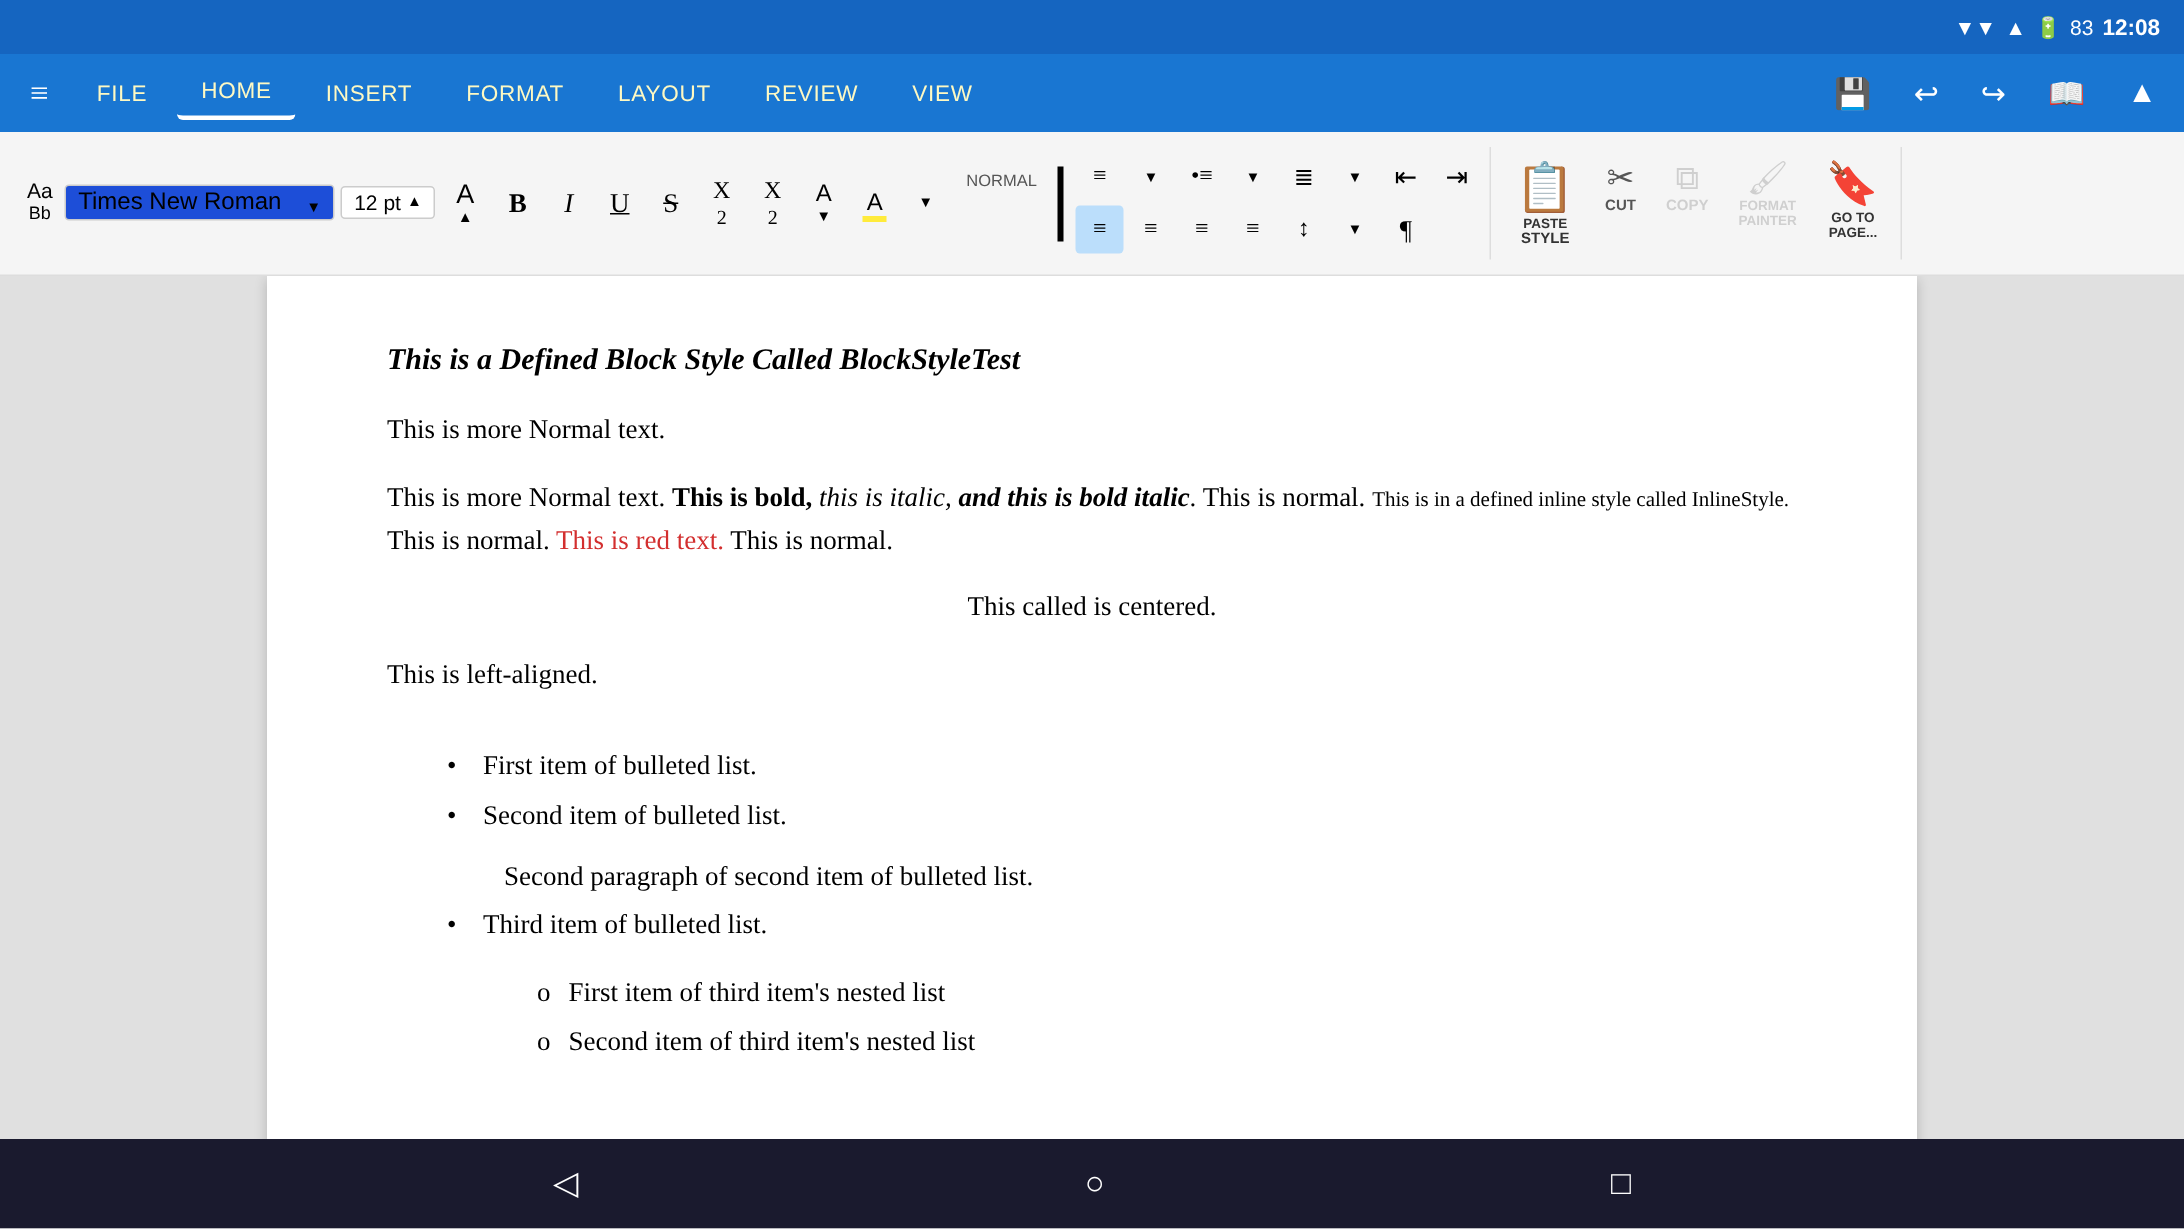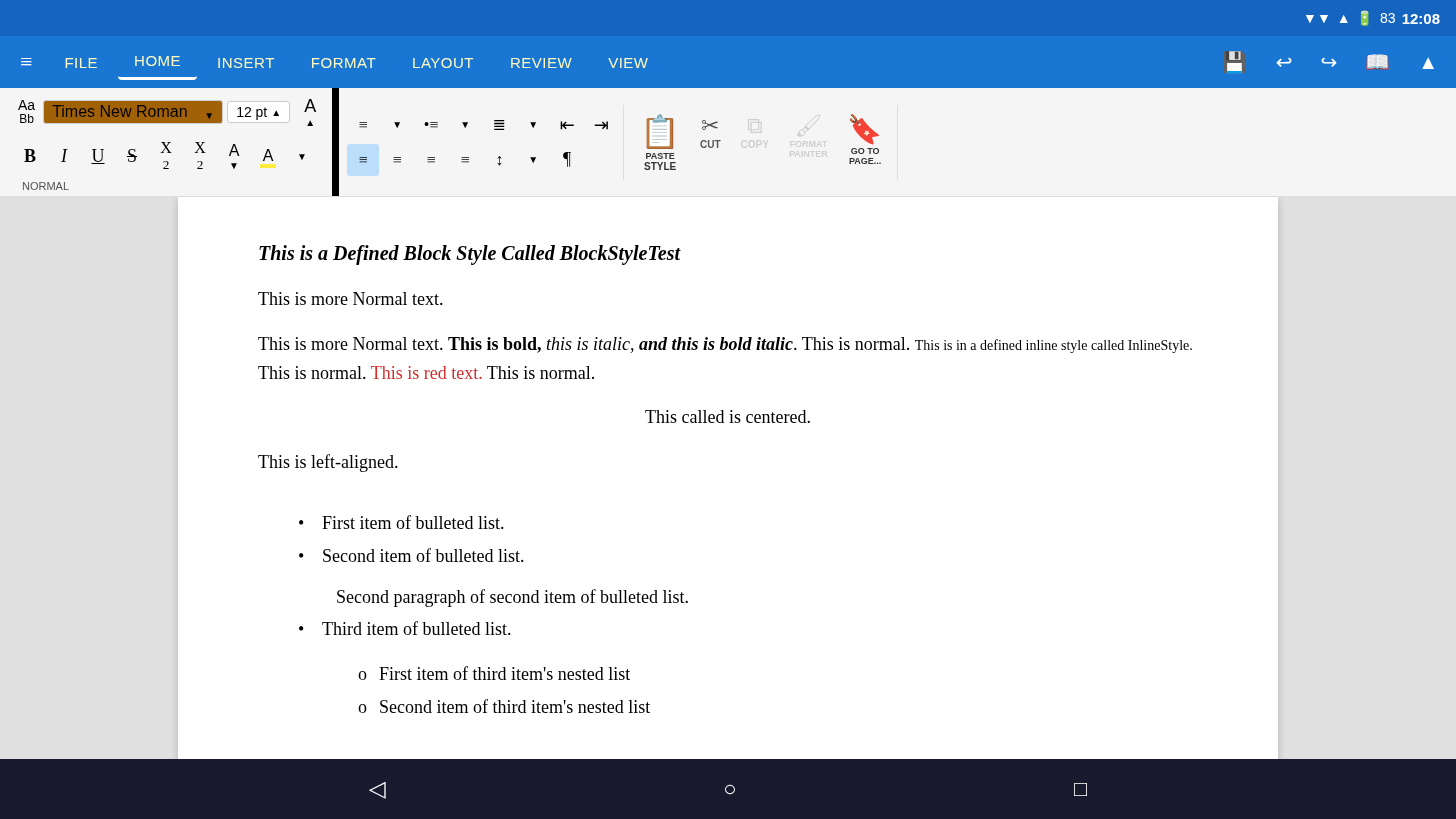--- a/index.html
+++ b/index.html
@@ -80,21 +80,21 @@
       align-items: center;
       padding: 0 8px;
       gap: 2px;
       min-height: 96px;
       flex-wrap: wrap;
     }
 
     .style-selector {
       display: flex;
       align-items: flex-end;
-      background: #a16207;
+      background: #1d4ed8;
       border: 1px solid #ccc;
       border-radius: 3px;
       padding: 2px 8px;
       min-width: 180px;
       cursor: pointer;
     }
     .style-selector-font {
       font-size: 16px;
       font-family: sans-serif;
     }
@@ -281,21 +281,21 @@
     <div class="menu-icon-btn">💾</div>
     <div class="menu-icon-btn">↩</div>
     <div class="menu-icon-btn">↪</div>
     <div class="menu-icon-btn">📖</div>
     <div class="menu-icon-btn">▲</div>
   </div>
 </div>
 
 <div class="toolbar">
 
-  <div style="display:flex;flex-direction:column;align-items:flex-start;padding:4px 6px;border-right:7px solid #000000;gap:3px;">
+  <div style="display:flex;flex-direction:row;align-items:flex-start;padding:4px 6px;border-right:4px solid #000000;gap:3px;">
     <div style="display:flex;align-items:center;gap:4px;">
       <div class="font-style-box">
         <span class="font-style-aa">Aa</span>
         <span class="font-style-bb">Bb</span>
       </div>
       <div class="style-selector">
         <span class="style-selector-font">Times New Roman</span>
         <span class="style-selector-arrow">▼</span>
       </div>
       <div class="font-size-box">

